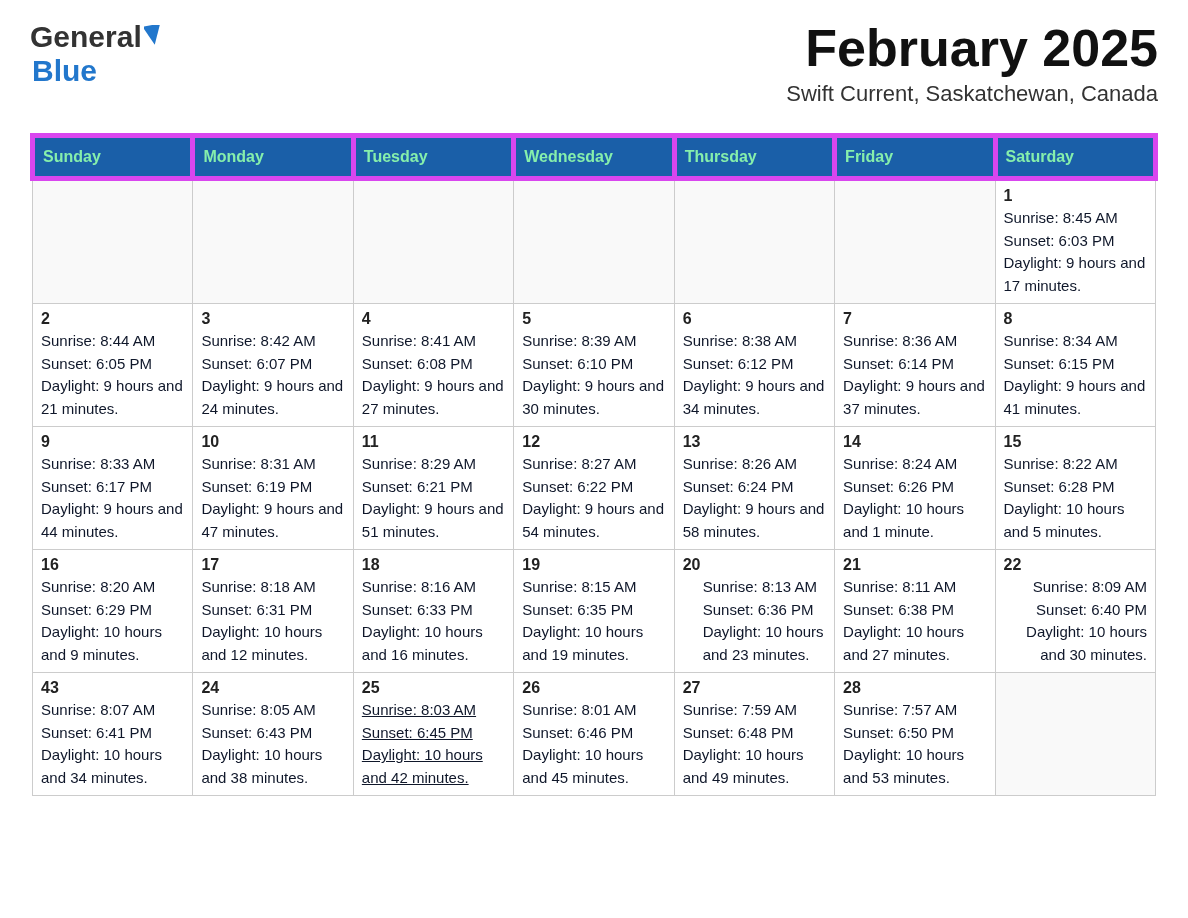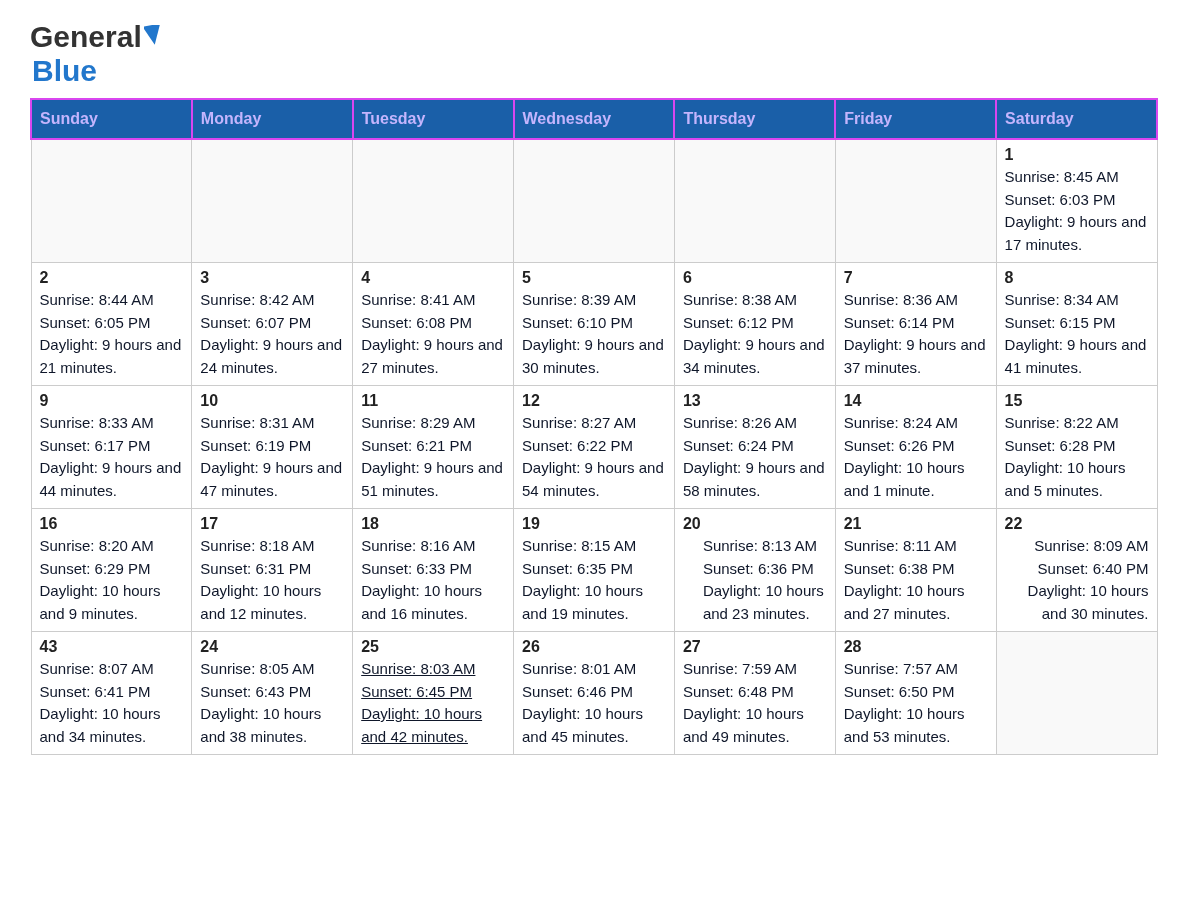--- a/index.html
+++ b/index.html
@@ -7,21 +7,21 @@
       font-family: Arial, sans-serif;
       background: #fff;
       padding: 20px 30px;
       width: 1188px;
       min-height: 918px;
     }
     .header {
       display: flex;
       justify-content: space-between;
       align-items: flex-start;
-      margin-bottom: 10px;
+      margin-bottom: 26px;
     }
     .logo {
       display: flex;
       flex-direction: column;
       align-items: flex-start;
     }
     .title-block {
       text-align: right;
     }
     .title-block h1 {
@@ -36,26 +36,26 @@
       color: #333;
       margin-top: 4px;
     }
     .calendar {
       width: 100%;
       border-collapse: collapse;
       margin-top: 10px;
     }
     .calendar thead tr th {
       background-color: #1a5fa8;
-      color: #c4b5fd;
+      color: #86efac;
       font-size: 16px;
       font-weight: bold;
       padding: 10px 8px;
       text-align: left;
-      border: 2px solid #d946ef;
+      border: 5px solid #d946ef;
     }
     .calendar tbody tr td {
       vertical-align: top;
       padding: 6px 8px;
       border: 1px solid #ccc;
       font-size: 12.5px;
       color: #333;
       width: 14.28%;
       min-height: 90px;
       height: 110px;
@@ -106,20 +106,24 @@
       <span class="logo-arrow">
         <svg width="18" height="20" viewBox="0 0 18 20">
           <polygon points="0,0 18,0 9,20" fill="#2277cc" transform="rotate(-10, 9, 10)"></polygon>
         </svg>
       </span>
     </div>
     <div>
       <span class="logo-blue-text">Blue</span>
     </div>
   </div>
+  <div class="title-block">
+    <h1>February 2025</h1>
+    <h2>Swift Current, Saskatchewan, Canada</h2>
+  </div>
 </div>
 
 <table class="calendar">
   <thead>
     <tr>
     <th>Sunday</th>
         <th>Monday</th>
         <th>Tuesday</th>
         <th>Wednesday</th>
         <th>Thursday</th>

